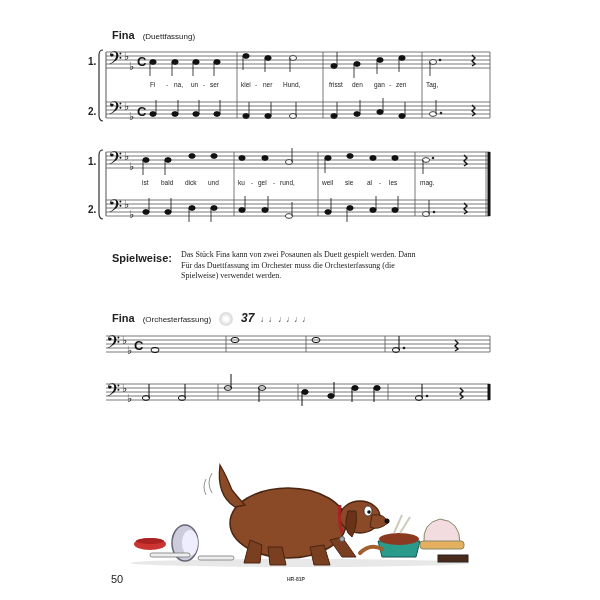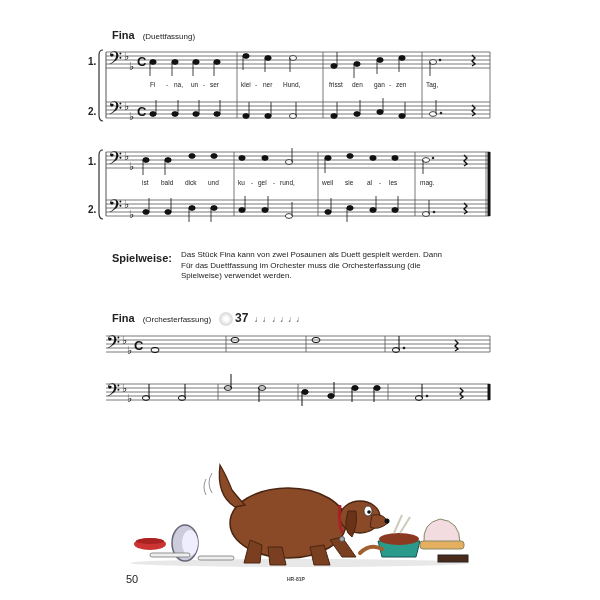--- a/index.html
+++ b/index.html
@@ -1,26 +1,26 @@
 <!DOCTYPE html>
 <html><head>
 <meta charset="utf-8">
 <style>
   html,body{margin:0;padding:0;background:#fff;}
   body{width:600px;height:600px;position:relative;overflow:hidden;font-family:"Liberation Sans",sans-serif;color:#222;}
   .abs{position:absolute;}
   .title{font-size:11px;font-weight:bold;}
   .subtitle{font-size:8px;font-weight:normal;margin-left:8px;}
   .section-title{left:112px;font-size:11px;font-weight:bold;white-space:nowrap;}
-  .cd-num{font-size:12px;font-weight:bold;margin-left:2px;}
+  .cd-num{font-size:12px;font-weight:bold;margin-left:8px;font-style:italic;}
   .cd-disc{display:inline-block;width:14px;height:14px;border-radius:50%;background:radial-gradient(circle,#fff 20%,#ddd 60%,#eee 100%);vertical-align:middle;margin-left:8px;}
   .rhythm{font-size:9px;margin-left:6px;letter-spacing:-1px;color:#555;}
   .spiel-label{left:112px;top:252px;font-size:11px;font-weight:bold;}
-  .spiel-text{left:181px;top:250px;width:312px;font-size:8px;line-height:10.5px;text-align:justify;}
-  .page-num{left:126px;top:573px;font-size:11px;}
+  .spiel-text{left:181px;top:250px;width:312px;font-size:8px;line-height:10.5px;text-align:justify;font-family:Liberation Serif, serif;}
+  .page-num{left:111px;top:573px;font-size:11px;}
   .footer-code{left:287px;top:576px;font-size:5px;font-weight:bold;color:#444;}
   svg text{font-family:"Liberation Sans",sans-serif;}
 </style>
 </head>
 <body>
 
 <div class="abs title" style="left:112px;top:29px;">
   <span>Fina</span><span class="subtitle">(Duettfassung)</span>
 </div>
 

